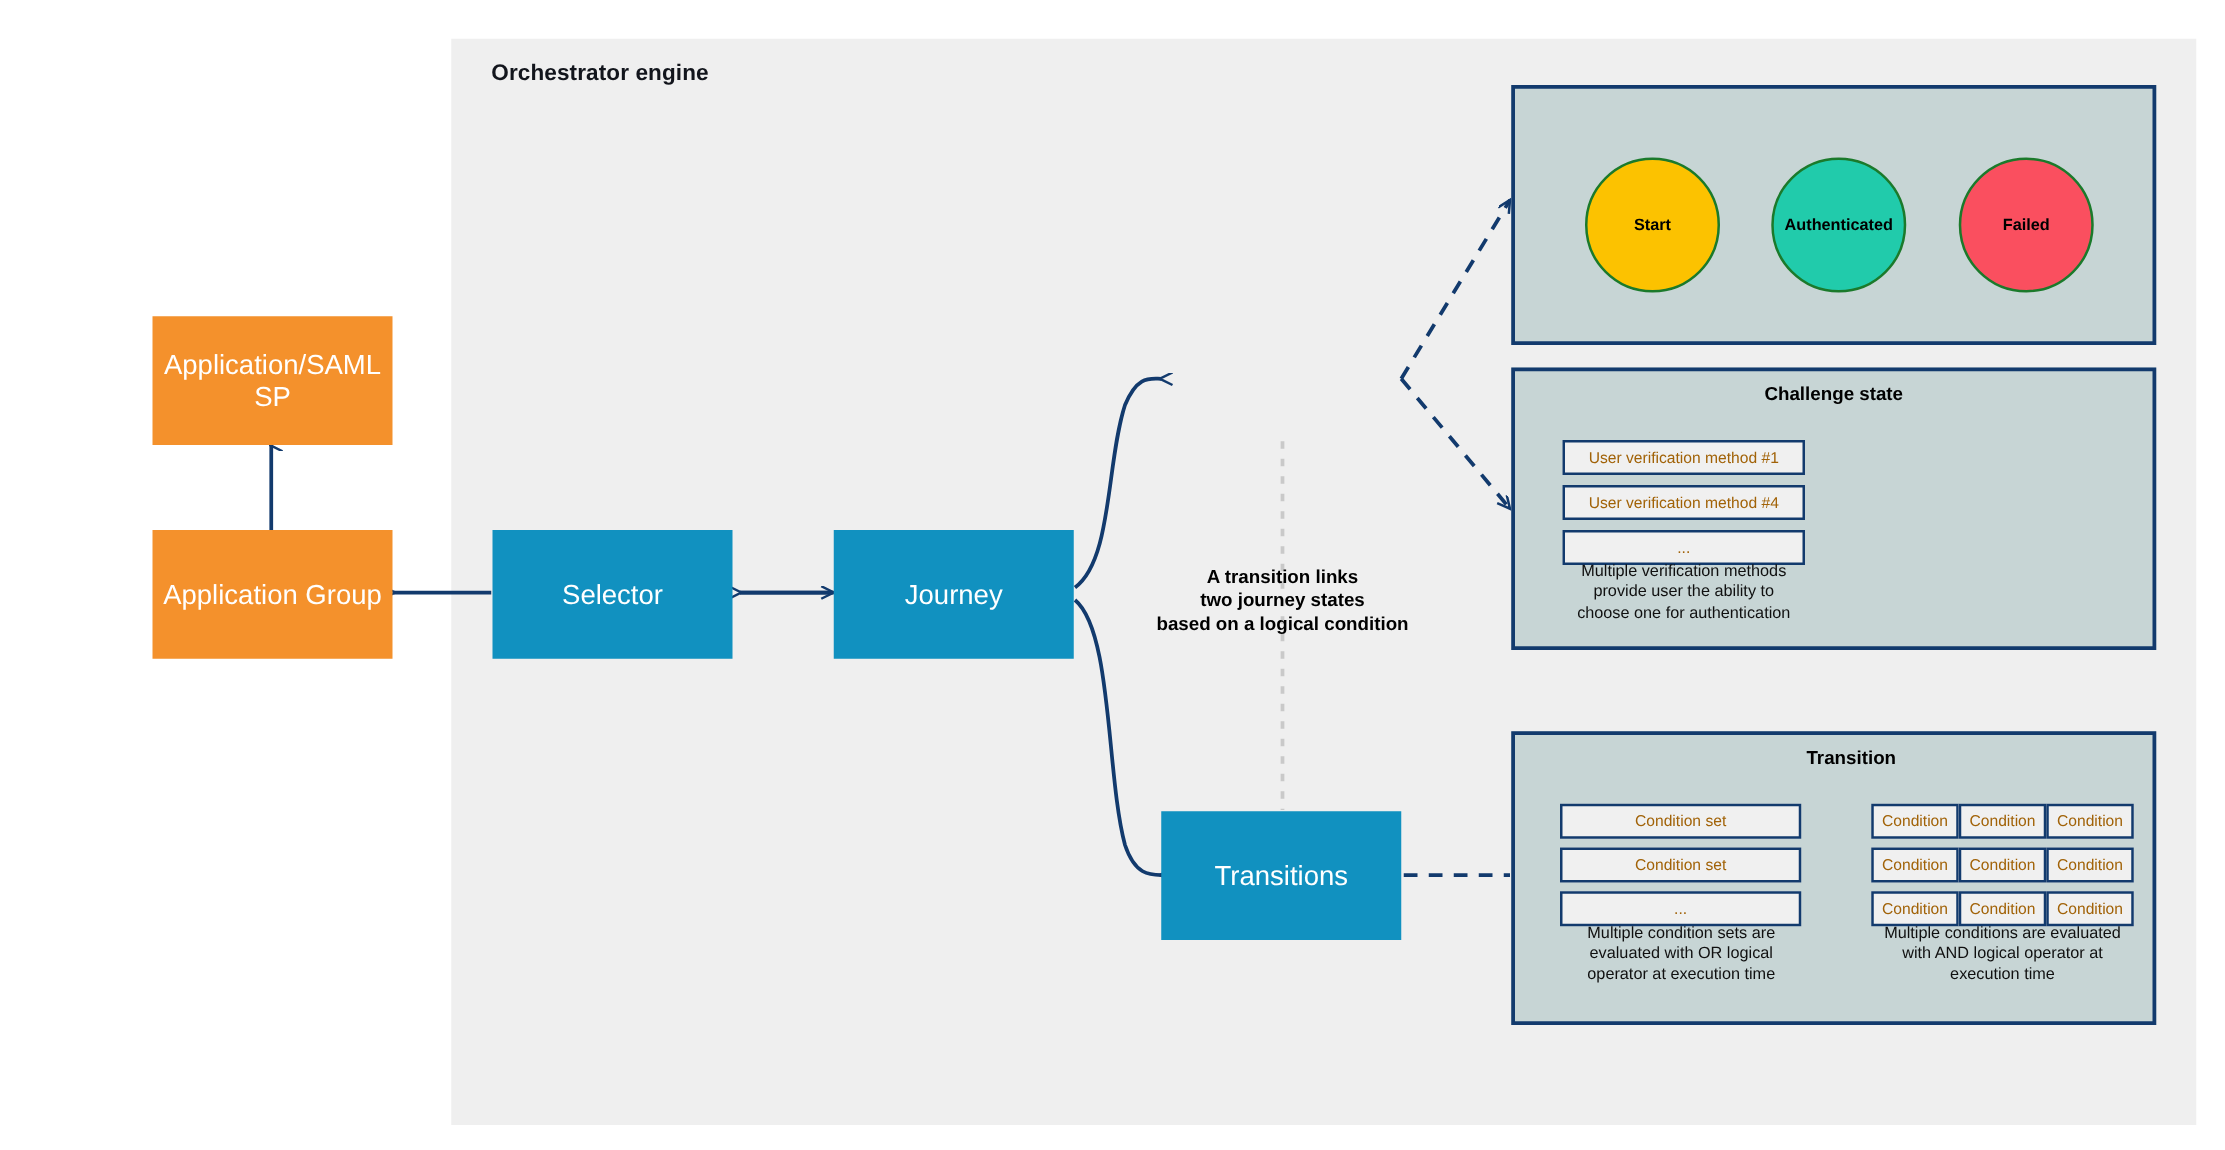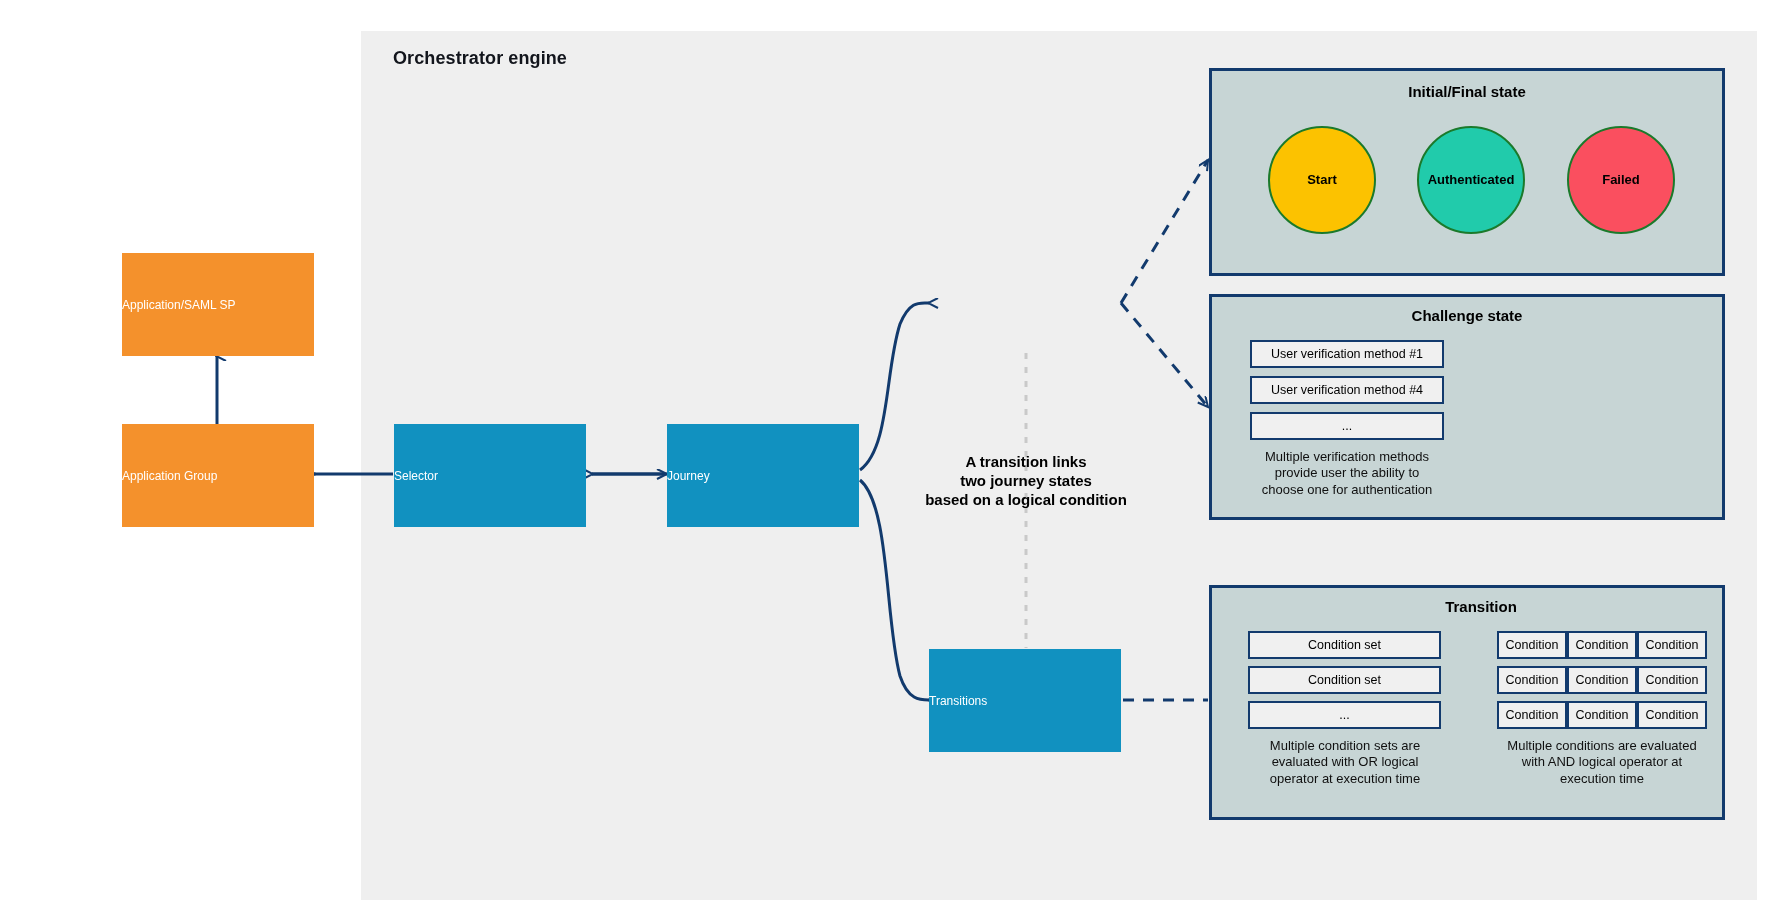--- a/index.html
+++ b/index.html
@@ -39,23 +39,24 @@
     font-weight: bold;
     color: #12151c;
     letter-spacing: 0.1px;
   }
 
   
   .node {
     position: absolute;
     display: flex;
     align-items: center;
+    justify-content: center;
     text-align: center;
     color: #ffffff;
-    font-size: 12px;
+    font-size: 22px;
     box-sizing: border-box;
   }
   .node.orange { background: #f4912c; }
   .node.blue   { background: #1191c0; }
 
   
   .subpanel {
     position: absolute;
     background: #c7d5d5;
     border: 3px solid #123a6d;
@@ -90,22 +91,23 @@
   
   .item-box {
     position: absolute;
     background: #f0f0f0;
     border: 2px solid #123a6d;
     box-sizing: border-box;
     display: flex;
     align-items: center;
     justify-content: center;
     font-size: 12.5px;
-    color: #000000;
-    text-align: center;
+    color: #a16207;
+    text-align: center;
+    margin-top: 12px;
   }
 
   .caption {
     position: absolute;
     text-align: center;
     font-size: 13px;
     color: #101010;
     line-height: 1.25;
     white-space: pre-line;
   }
@@ -189,21 +191,20 @@
 
   <div class="node blue" style="left:929px; top:649px; width:192px; height:103px;">
     <span>Transitions</span>
   </div>
 
   <div class="center-note" style="left:880px; top:452px; width:292px;">A transition links
 two journey states
 based on a logical condition</div>
 
   <div class="subpanel" style="left:1209px; top:68px; width:516px; height:208px;">
-    <div class="subpanel-title" style="top:12px;">Initial/Final state</div>
 
     <div class="state-circle" style="left:56px; top:55px; width:108px; height:108px; background:#fcc200;">
       <span>Start</span>
     </div>
 
     <div class="state-circle" style="left:205px; top:55px; width:108px; height:108px; background:#21cbab;">
       <span>Authenticated</span>
     </div>
 
     <div class="state-circle" style="left:355px; top:55px; width:108px; height:108px; background:#fa4f5f;">

